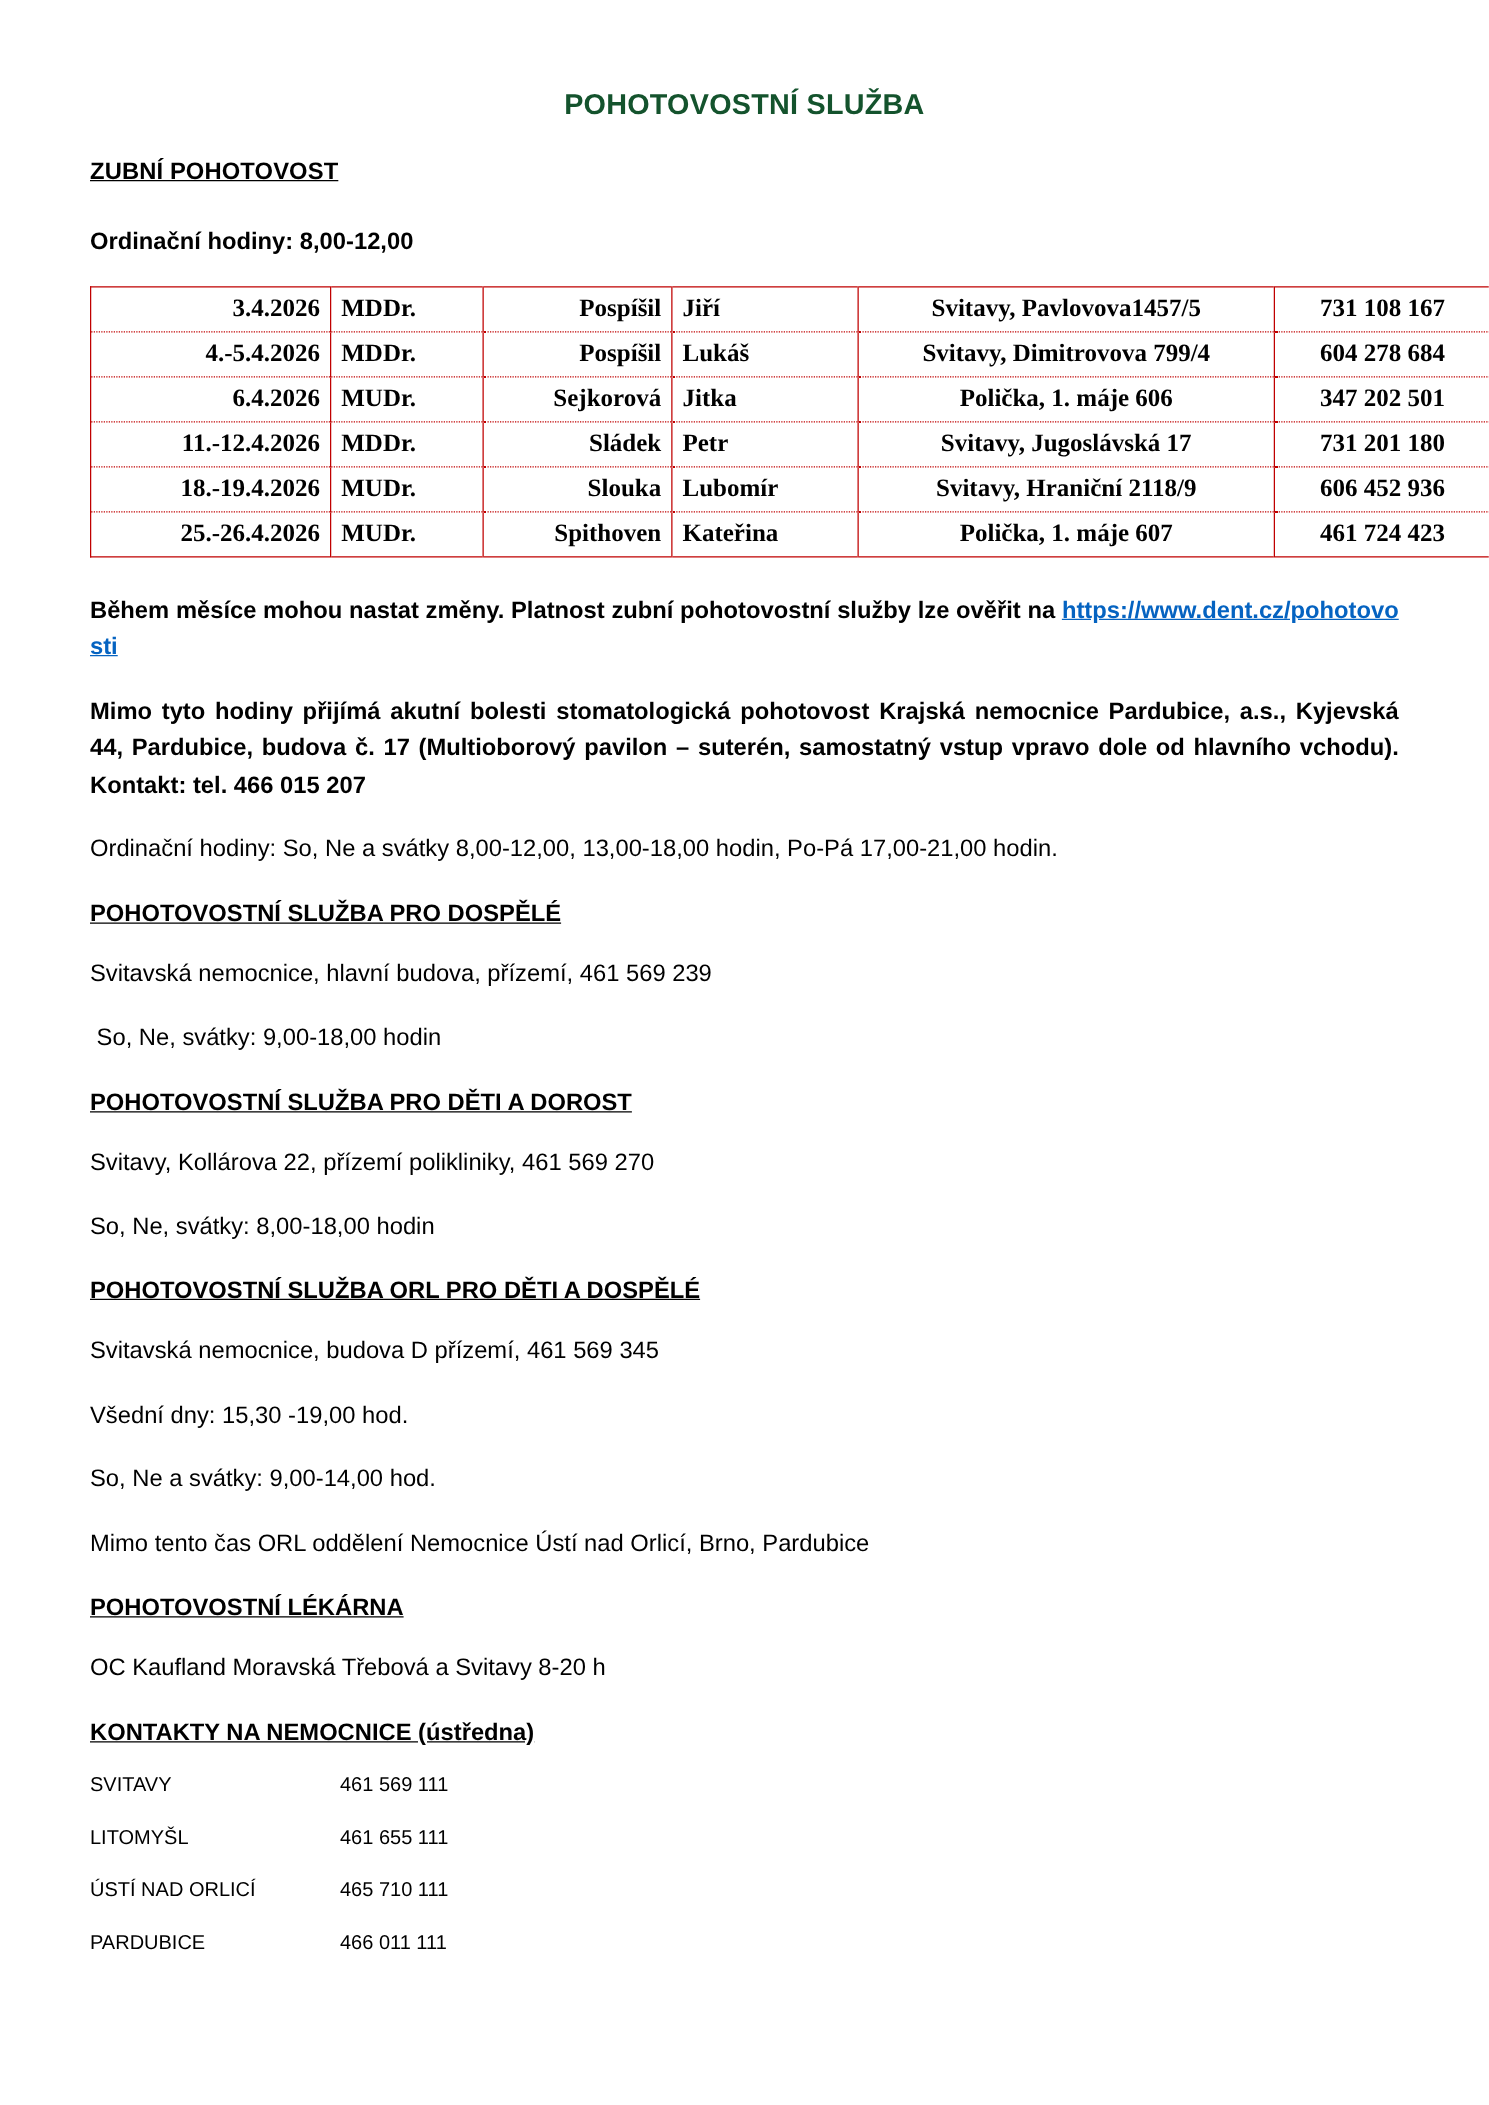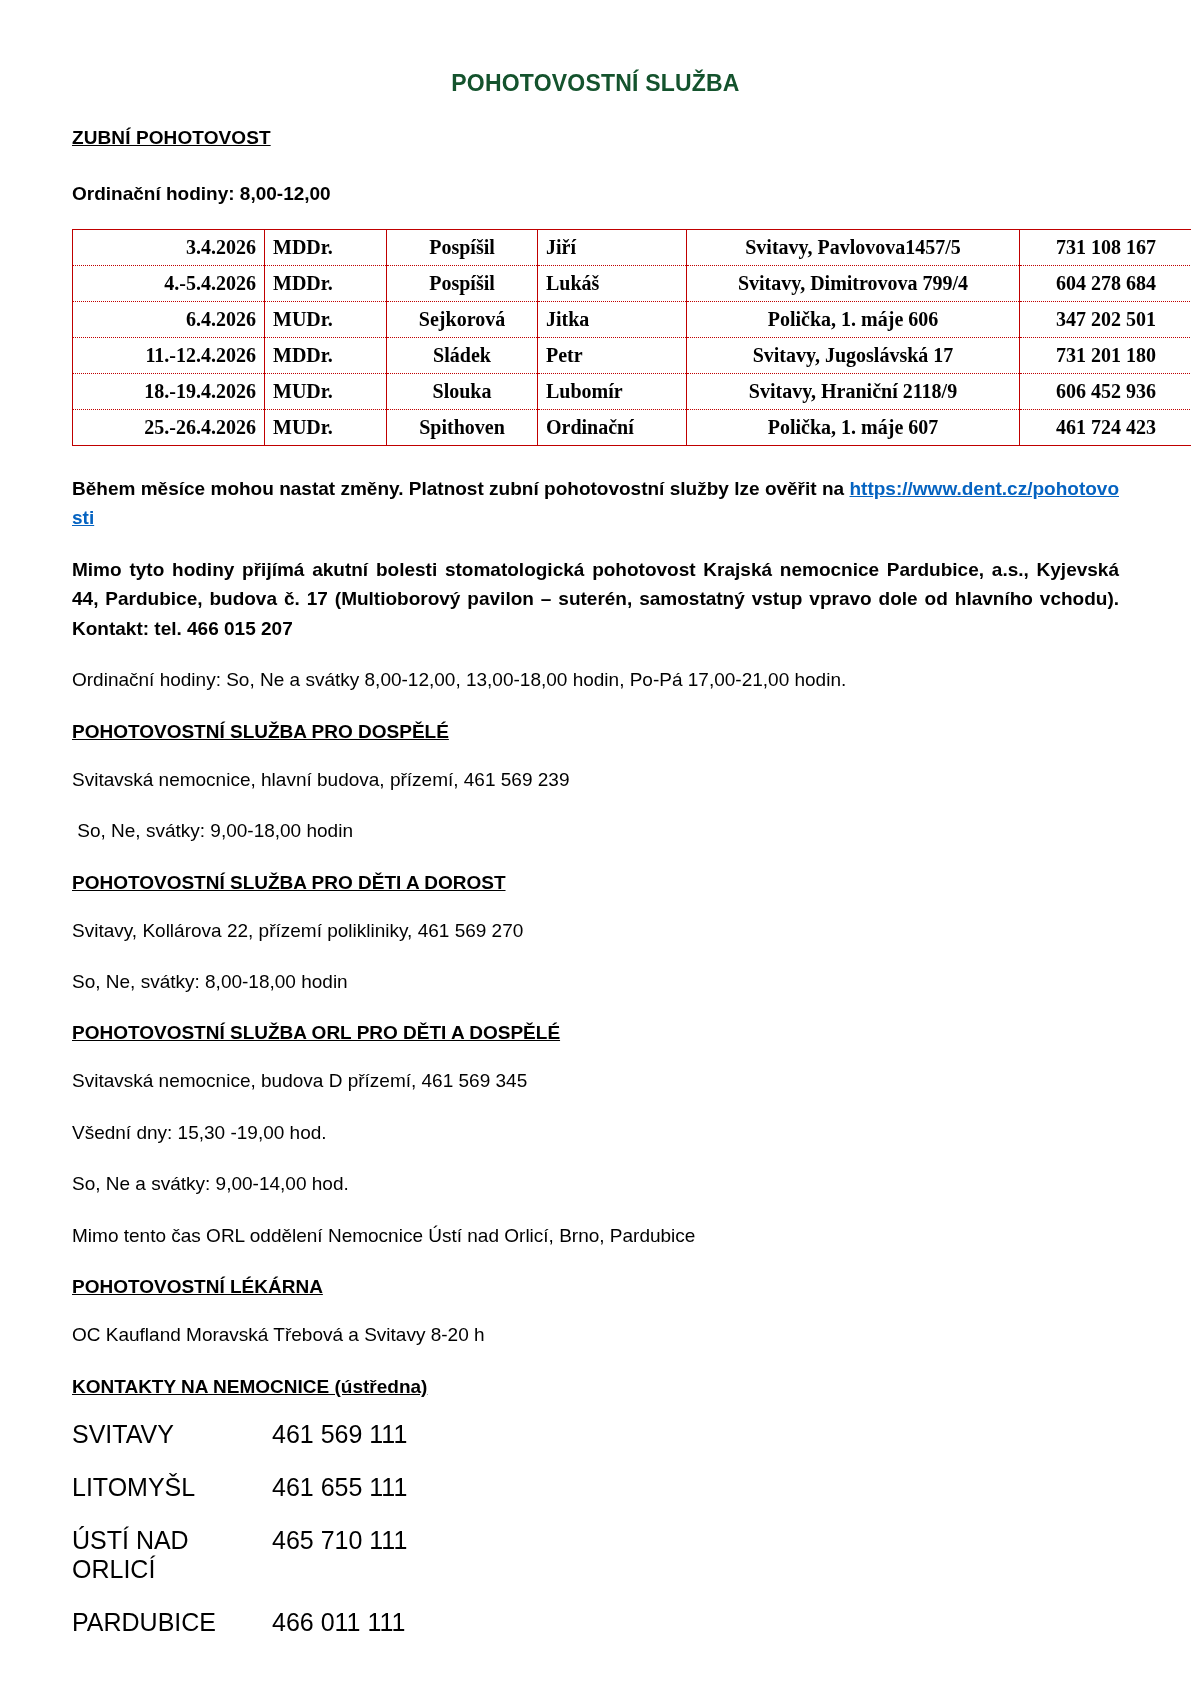--- a/index.html
+++ b/index.html
@@ -62,21 +62,21 @@
     margin-top: 36px;
   }
   table.duty tr:last-child td {
     border-bottom: none;
   }
   table.duty td:last-child {
     border-right: none;
   }
   .c-date   { width: 175px; text-align: right; }
   .c-titul  { width: 105px; text-align: left; }
-  .c-sur    { width: 134px; text-align: center; font-family: Liberation Serif, serif; }
+  .c-sur    { width: 134px; text-align: right; font-family: Liberation Serif, serif; }
   .c-name   { width: 132px; text-align: left; }
   .c-addr   { width: 316px; text-align: center; }
   .c-phone  { width: 156px; text-align: center; }
 
   p.body-text {
     font-size: 19px;
     line-height: 1.55;
     margin: 0 0 22px 0;
   }
   p.justify {
@@ -92,21 +92,21 @@
     font-weight: bold;
     font-size: 19px;
     text-decoration: underline;
     margin: 26px 0 22px 0;
   }
   .contacts {
     margin-top: 22px;
   }
   .contact-row {
     display: flex;
-    font-size: 25px;
+    font-size: 16px;
     margin-bottom: 24px;
   }
   .contact-name {
     width: 200px;
     flex: 0 0 200px;
   }
   .contact-num {
     flex: 1;
   }
   .nbsp-lead { white-space: pre-wrap; }
@@ -161,21 +161,21 @@
         <td class="c-titul">MUDr.</td>
         <td class="c-sur">Slouka</td>
         <td class="c-name">Lubomír</td>
         <td class="c-addr">Svitavy, Hraniční 2118/9</td>
         <td class="c-phone">606 452 936</td>
       </tr>
       <tr>
         <td class="c-date">25.-26.4.2026</td>
         <td class="c-titul">MUDr.</td>
         <td class="c-sur">Spithoven</td>
-        <td class="c-name">Ordinační</td>
+        <td class="c-name">Kateřina</td>
         <td class="c-addr">Polička, 1. máje 607</td>
         <td class="c-phone">461 724 423</td>
       </tr>
     </tbody>
   </table>
 
   <p class="body-text justify">
     <span>Během měsíce mohou nastat změny. Platnost zubní pohotovostní služby lze ověřit na </span><a class="link" href="#">https://www.dent.cz/pohotovosti</a>
   </p>
 

